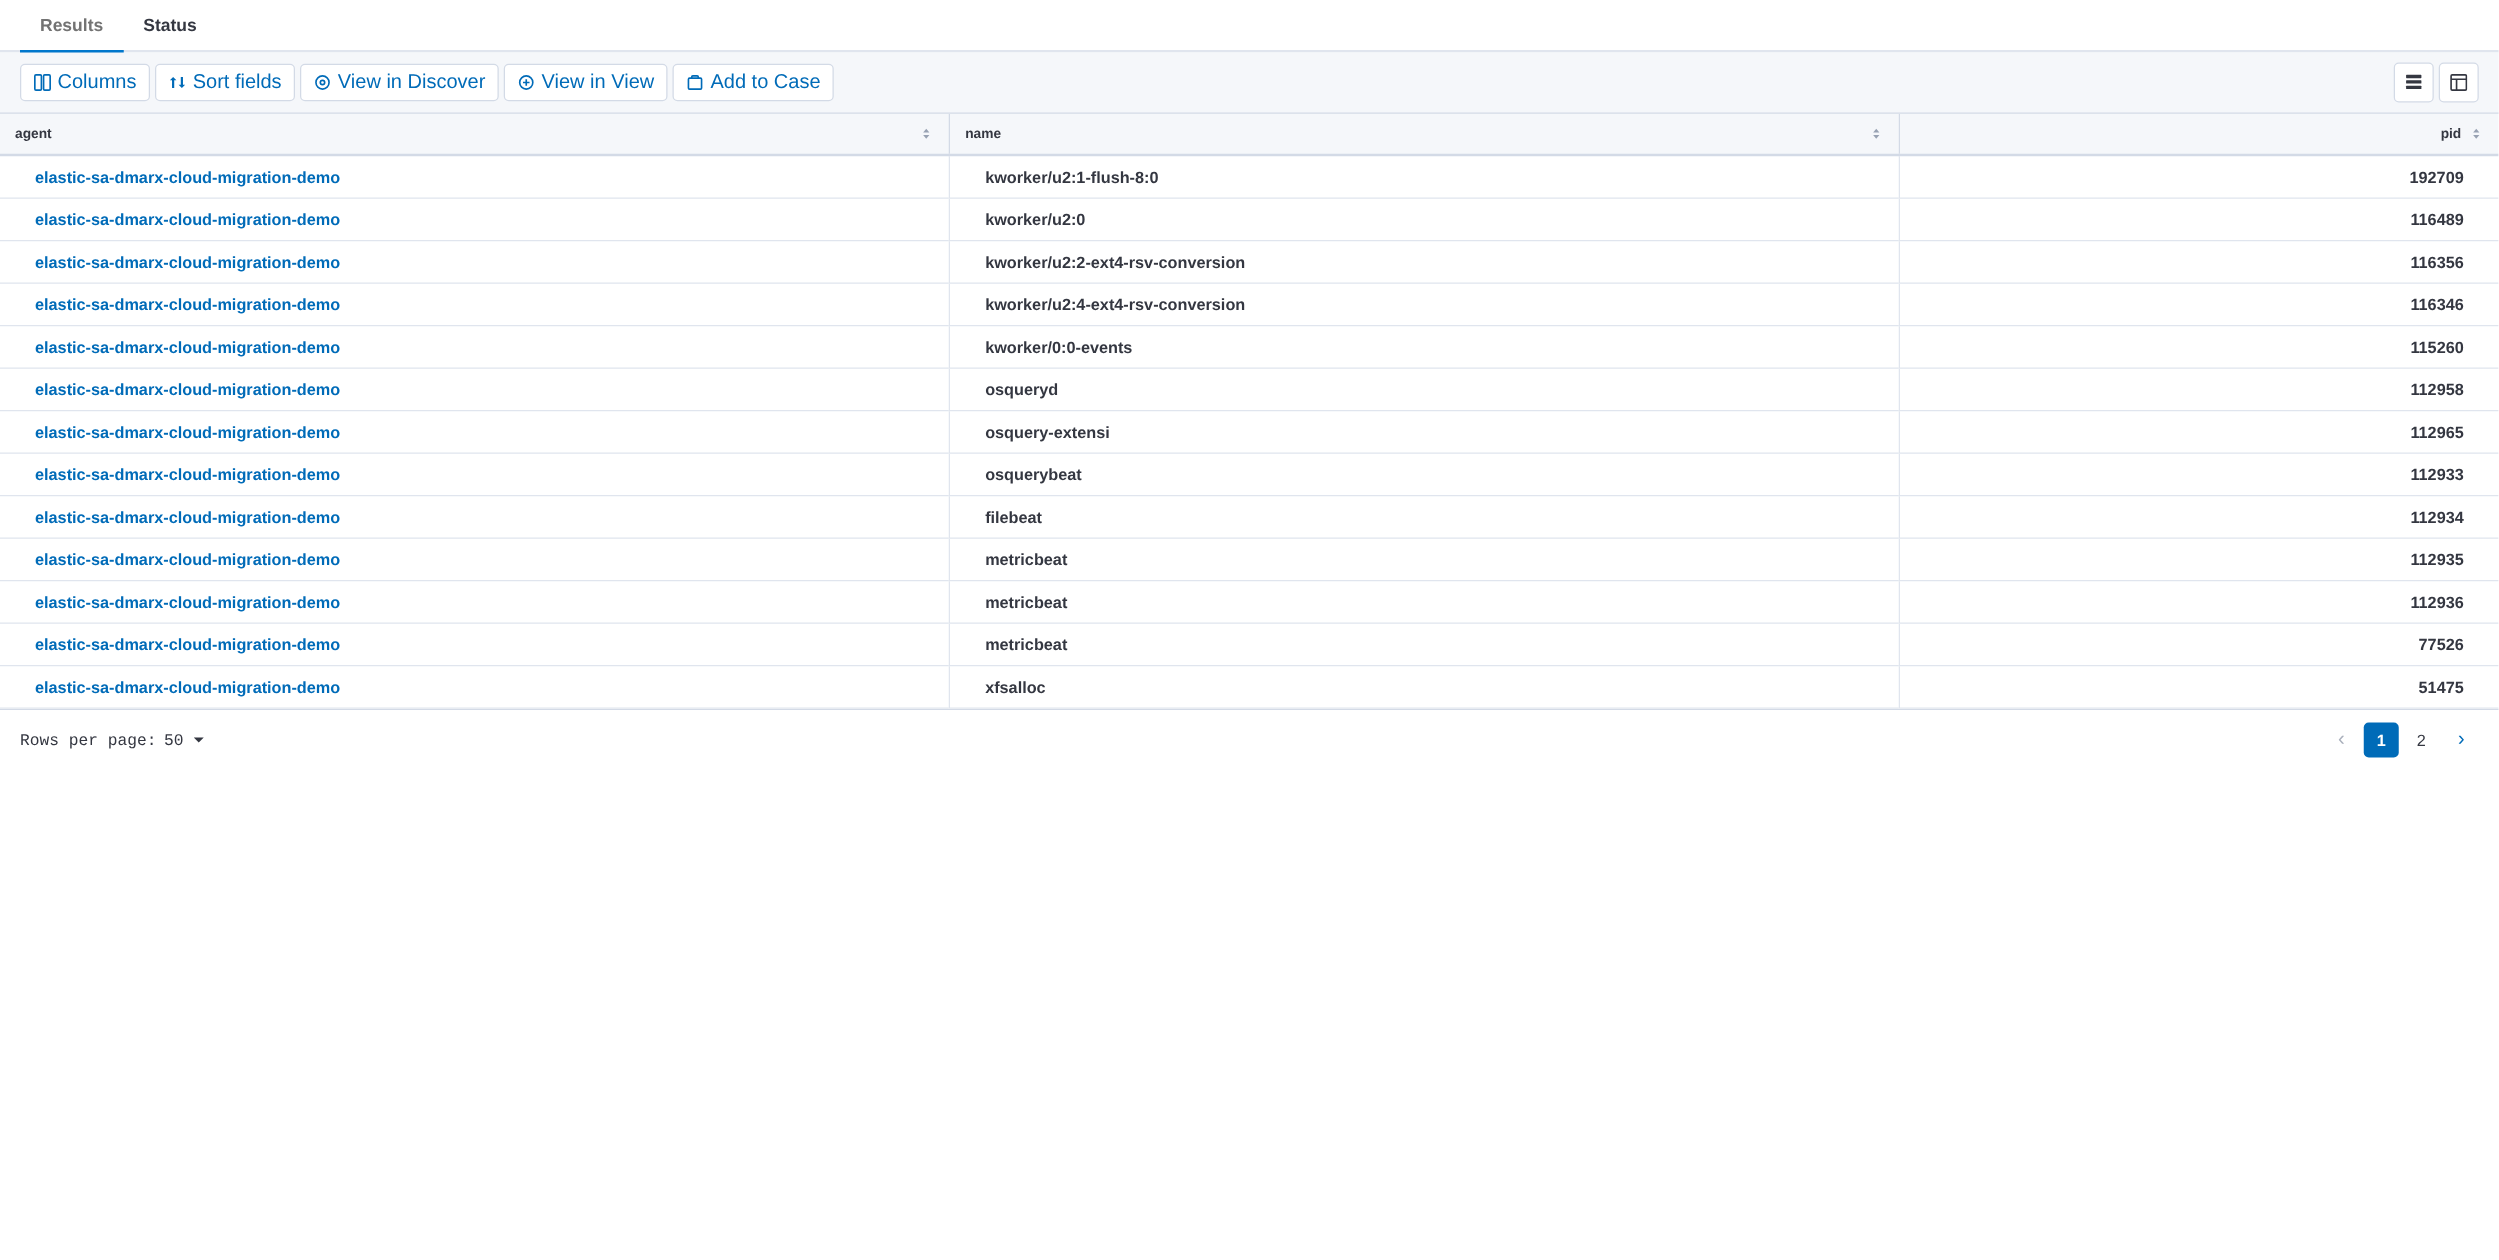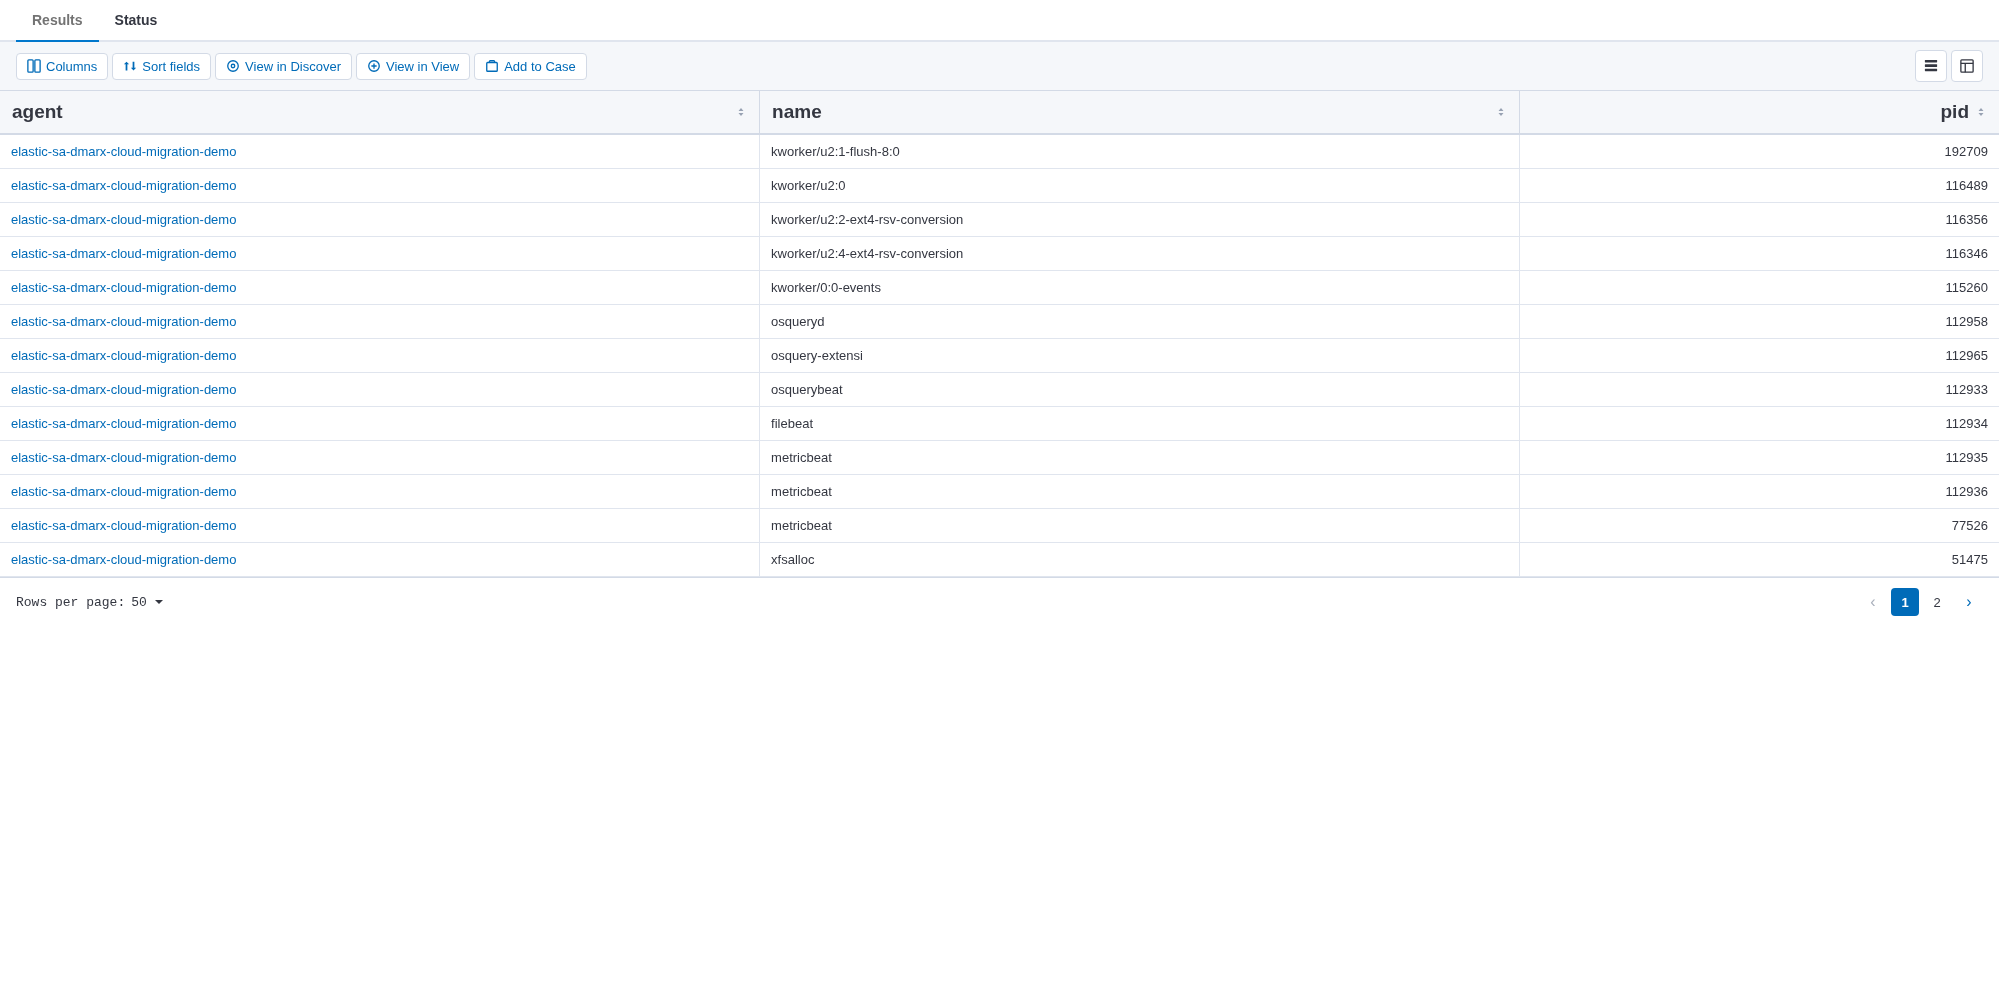--- a/index.html
+++ b/index.html
@@ -42,21 +42,21 @@
     }
     .toolbar-btn {
       display: flex;
       align-items: center;
       gap: 5px;
       padding: 5px 10px;
       border: 1px solid #d3dae6;
       border-radius: 4px;
       background: #fff;
       cursor: pointer;
-      font-size: 13px;
+      font-size: 16px;
       color: #006bb8;
       font-weight: 500;
     }
     .toolbar-right {
       margin-left: auto;
       display: flex;
       gap: 4px;
     }
     .toolbar-icon-btn {
       display: flex;
@@ -83,21 +83,21 @@
       table-layout: fixed;
     }
     thead tr {
       background: #f5f7fa;
       border-bottom: 2px solid #d3dae6;
     }
     th {
       padding: 10px 12px;
       text-align: left;
       font-weight: 700;
-      font-size: 19px;
+      font-size: 11px;
       color: #343741;
       border-right: 1px solid #d3dae6;
       position: relative;
       user-select: none;
     }
     th:last-child {
       border-right: none;
       text-align: right;
       padding-left: 36px;
     }
@@ -117,27 +117,28 @@
 
     
     col.col-agent { width: 38%; }
     col.col-name  { width: 38%; }
     col.col-pid   { width: 24%; }
 
     tbody tr {
       border-bottom: 1px solid #e0e5ee;
     }
     td {
-      padding: 9px 11px;
+      padding: 9px 28px;
       font-size: 13px;
       color: #343741;
       border-right: 1px solid #e0e5ee;
       white-space: nowrap;
       overflow: hidden;
       text-overflow: ellipsis;
+      font-weight: bold;
     }
     td:last-child {
       border-right: none;
       text-align: right;
     }
     td.link-cell {
       color: #006bb8;
       cursor: pointer;
     }
 

